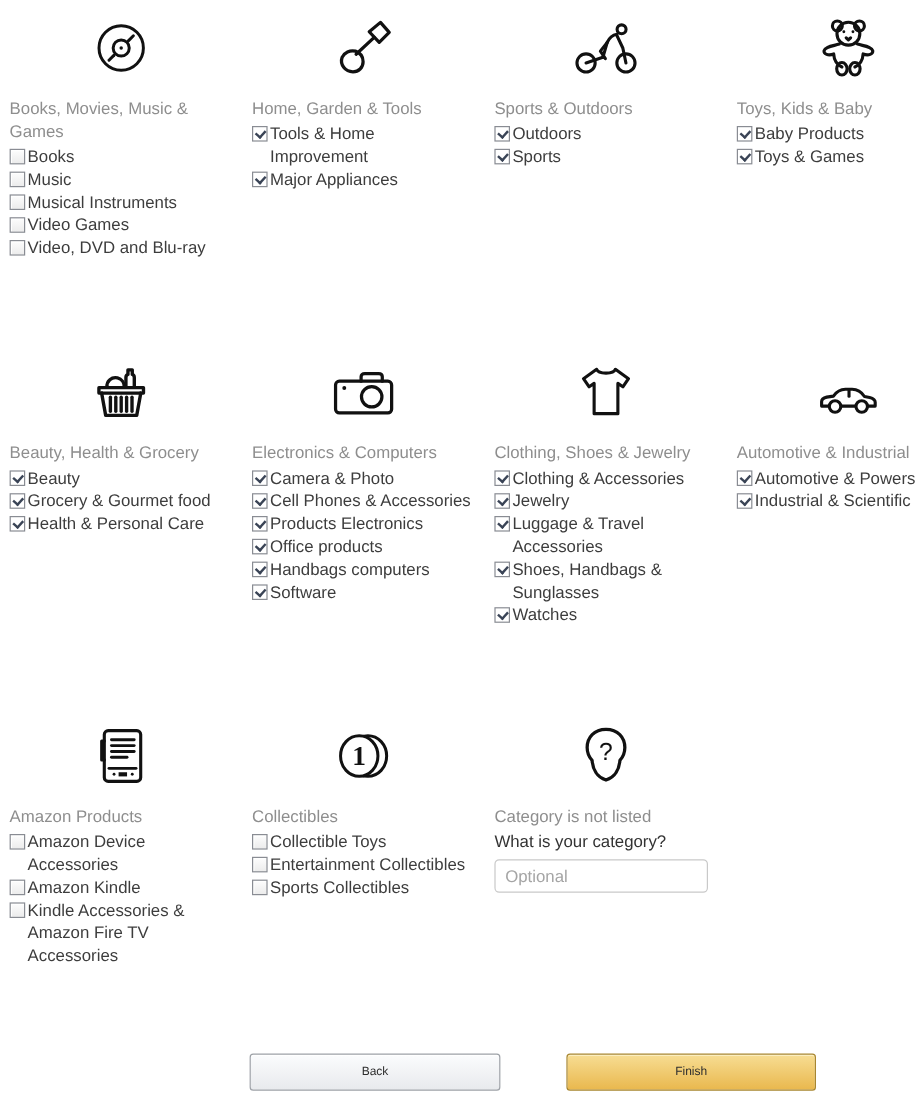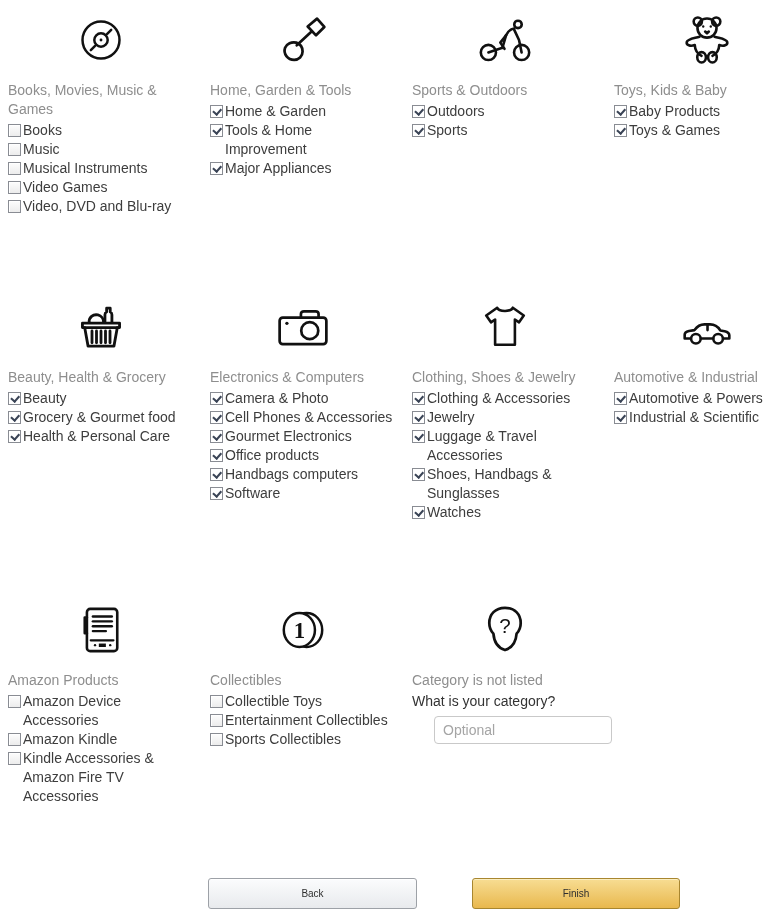--- a/index.html
+++ b/index.html
@@ -34,21 +34,21 @@
   .item.checked .cb{background:#fff;}
   .item.checked .cb::after{
     content:"";position:absolute;left:1.5px;top:1.5px;width:6px;height:3.5px;
     border-left:2px solid #3a4456;border-bottom:2px solid #3a4456;
     transform:rotate(-48deg);
   }
   .question{font-size:14px;line-height:19px;color:#333;margin-top:1px;}
   .free-input{
     display:block;margin-top:5px;width:160px;height:26px;padding:0 8px;
     border:1px solid #c9c9c9;border-radius:4px;font-size:14px;color:#333;
-    font-family:"Liberation Sans",sans-serif;outline:none;margin-left:22px;
+    font-family:"Liberation Sans",sans-serif;outline:none;
   }
   .free-input::placeholder{color:#a5a5a5;}
   .footer{
     position:relative;margin:72px 0 0 208px;display:flex;gap:55px;
   }
   .btn{
     height:31px;border-radius:3px;font-size:10px;color:#2e2e2e;
     font-family:"Liberation Sans",sans-serif;cursor:pointer;
   }
   .btn.back{
@@ -115,24 +115,20 @@
           <svg viewBox="0 0 48 48" width="50" height="50">
     <g fill="none" stroke="#111" stroke-width="2.6" stroke-linejoin="round" stroke-linecap="round">
       <path d="M28.5 11 L37.5 3.5 L44.5 11.5 L36.5 19.5 Z"></path>
       <line x1="32.5" y1="15.5" x2="18" y2="29"></line>
       <path d="M17.5 26.5 C13 25.5 8.5 27.5 6.8 31.5 C4.8 37.3 9.3 43 15.5 43 C20 43 23.6 39.8 23.6 35 C23.6 31.2 21.3 27.8 17.5 26.5 Z"></path>
     </g>
   </svg>
         </div>
     <div class="cat-title">Home, Garden &amp; Tools</div>
     <div class="items">
-  <label class="item checked">
-    <span class="cb"></span>
-    <span class="item-label">Home &amp; Garden</span>
-  </label>
 
   <label class="item checked">
     <span class="cb"></span>
     <span class="item-label">Tools &amp; Home Improvement</span>
   </label>
 
   <label class="item checked">
     <span class="cb"></span>
     <span class="item-label">Major Appliances</span>
   </label>
@@ -252,21 +248,21 @@
     <span class="item-label">Camera &amp; Photo</span>
   </label>
 
   <label class="item checked">
     <span class="cb"></span>
     <span class="item-label">Cell Phones &amp; Accessories</span>
   </label>
 
   <label class="item checked">
     <span class="cb"></span>
-    <span class="item-label">Gourmet Electronics</span>
+    <span class="item-label">Products Electronics</span>
   </label>
 
   <label class="item checked">
     <span class="cb"></span>
     <span class="item-label">Office products</span>
   </label>
 
   <label class="item checked">
     <span class="cb"></span>
     <span class="item-label">Handbags computers</span>

